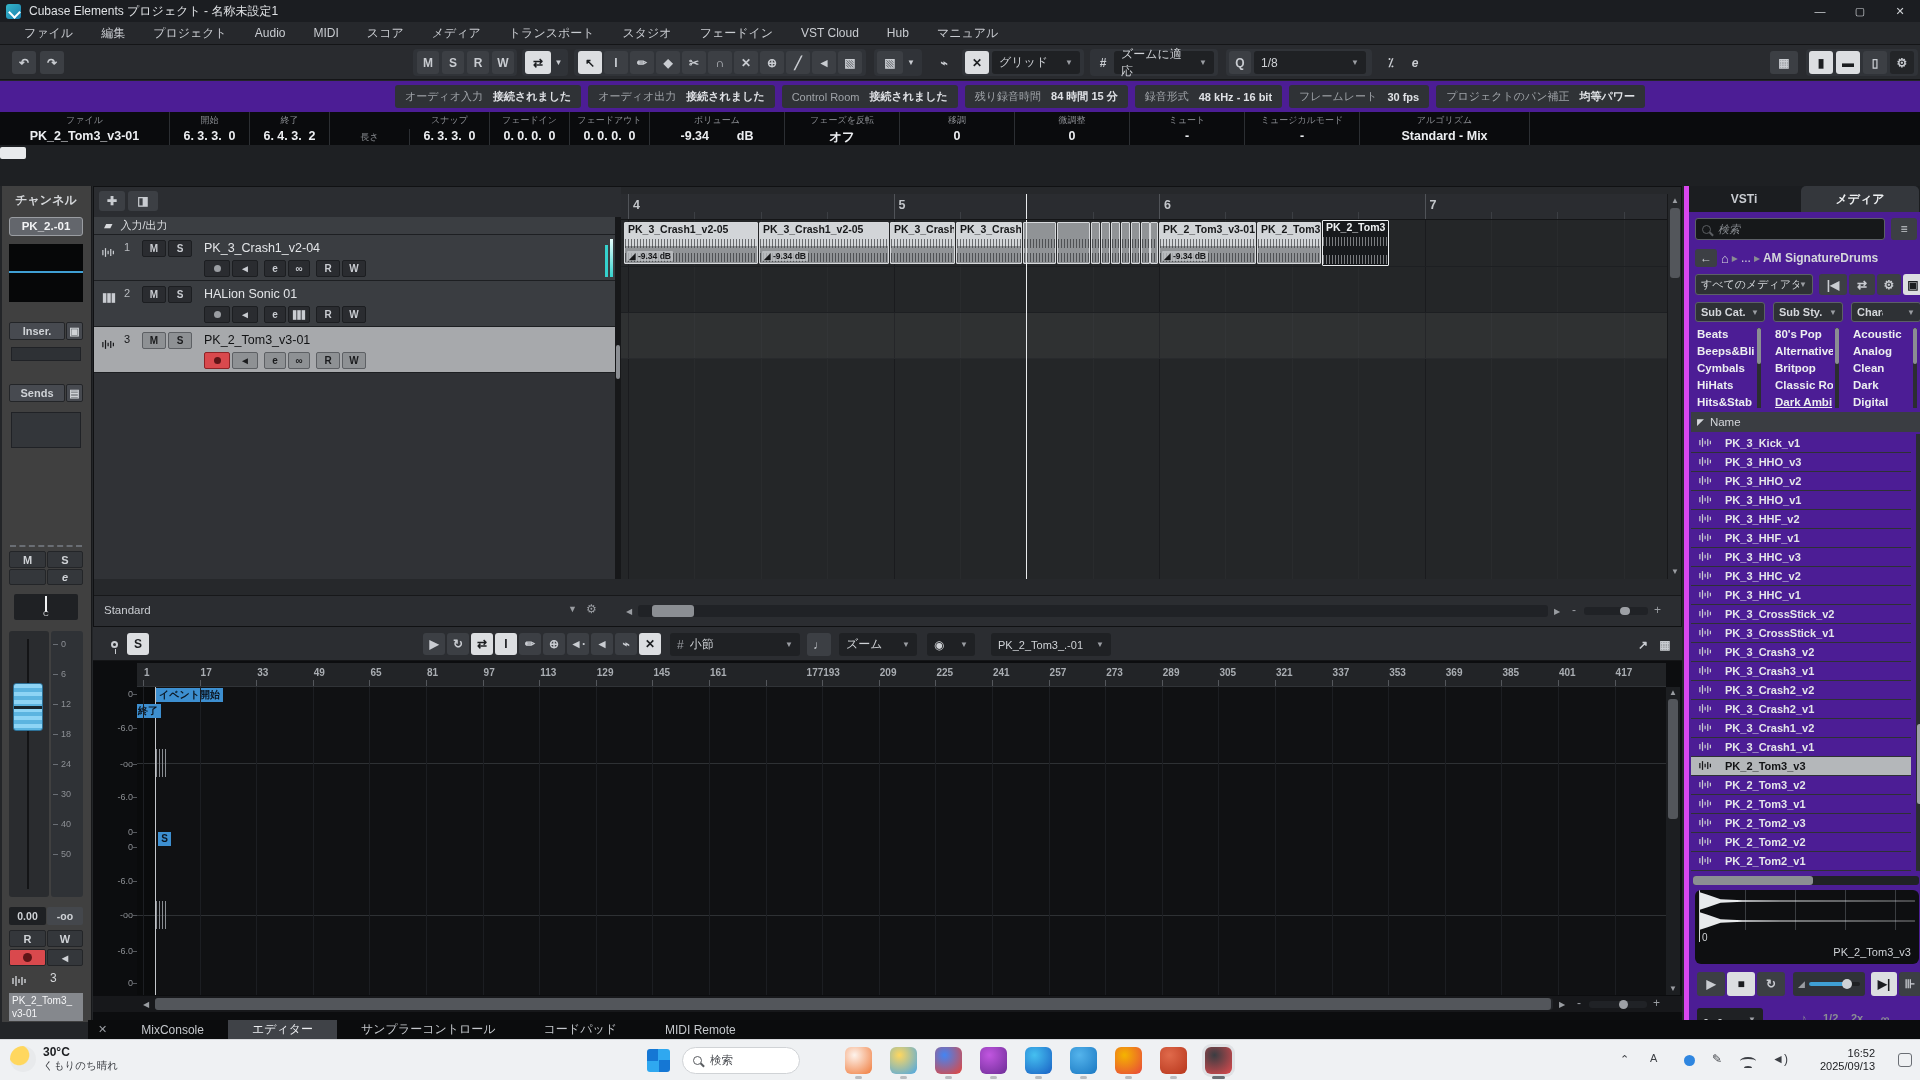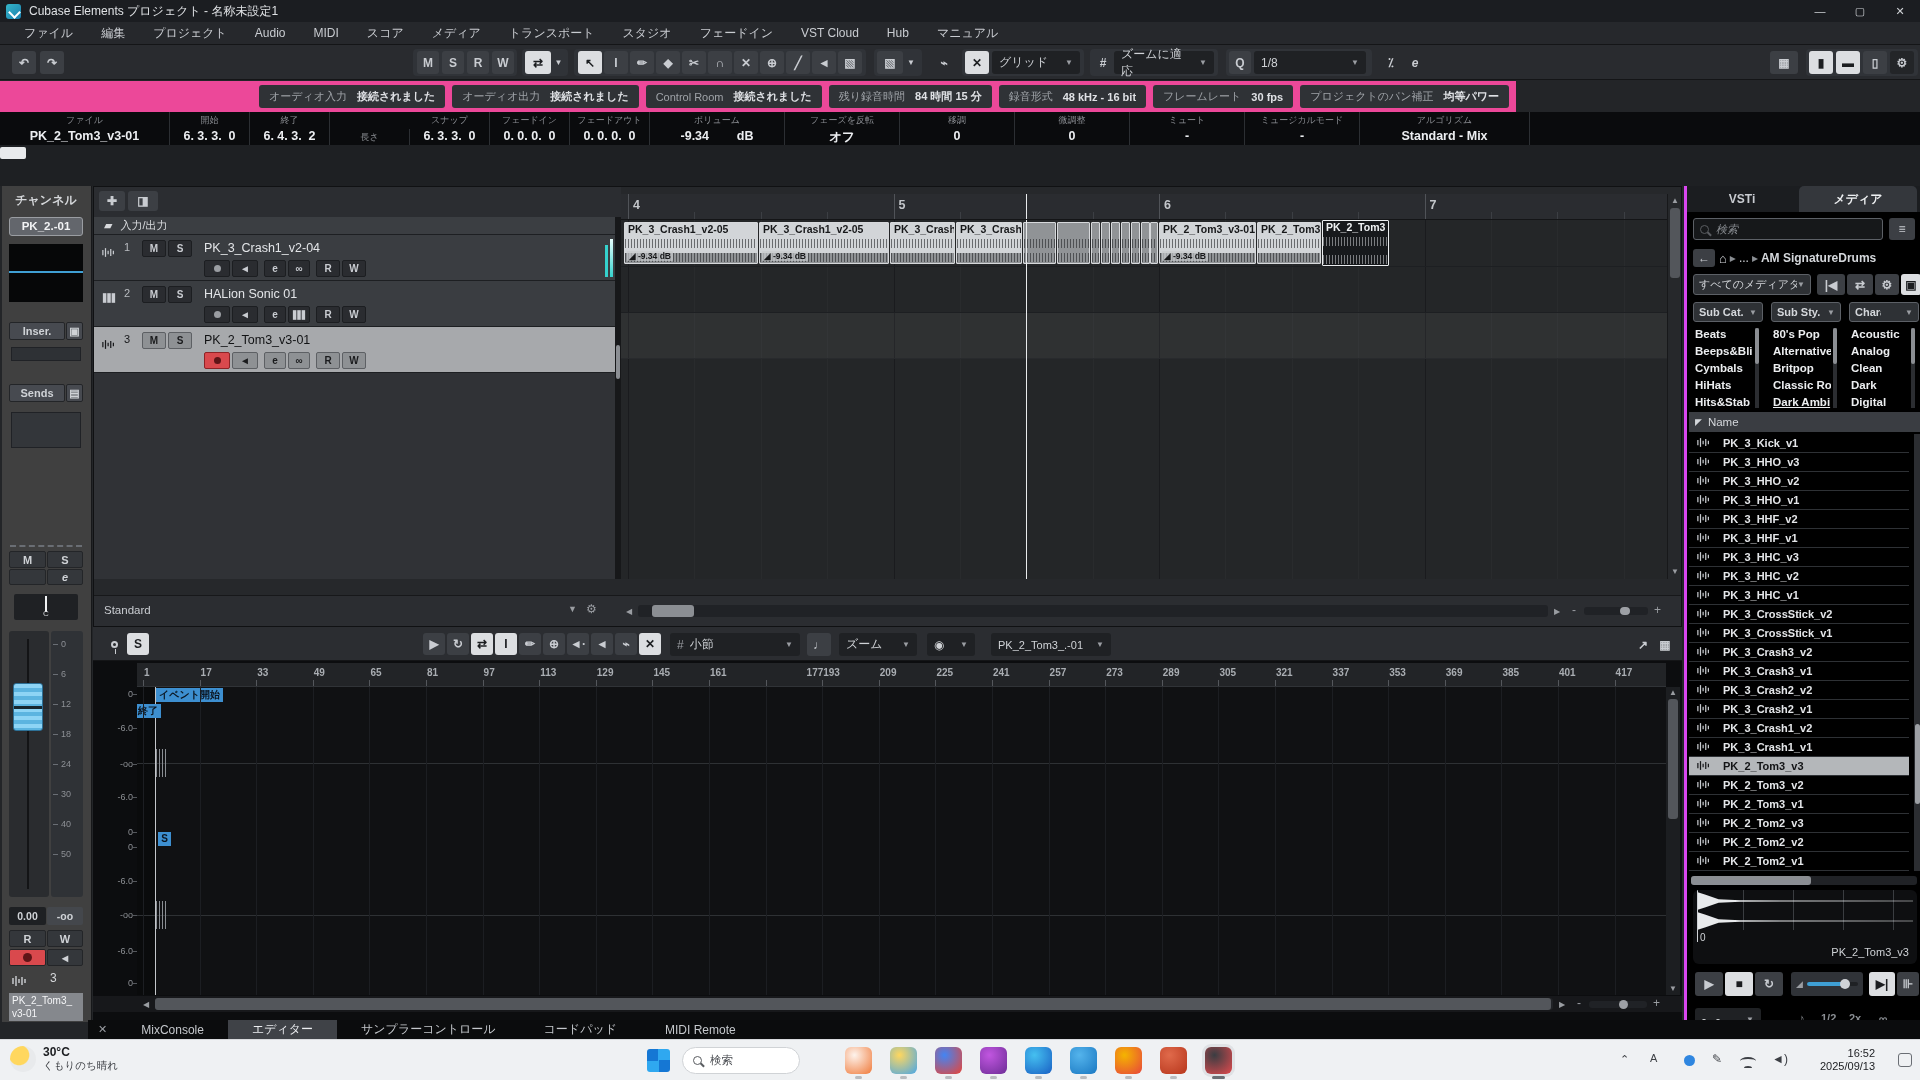--- a/index.html
+++ b/index.html
@@ -18,21 +18,21 @@
 
   
   #toolbar { position:absolute; left:0; top:45px; width:1920px; height:35px; background:#292b2f; border-bottom:1px solid #141517; }
   .tbtn { position:absolute; top:6px; height:23px; background:#3c3f44; color:#c9ccd1; border-radius:3px; display:flex; align-items:center; justify-content:center; font-size:12px; font-weight:bold; }
   .tbtn.on { background:#dcdee1; color:#1b1d20; }
   .dd { position:absolute; top:6px; height:23px; background:#1f2124; border-radius:3px; color:#cfd2d6; font-size:12px; display:flex; align-items:center; padding:0 7px; }
   .dd .caret { margin-left:auto; font-size:8px; color:#9a9da2; padding-left:8px; }
   .grp { position:absolute; top:4px; height:27px; background:#303338; border-radius:4px; }
 
   
-  #statusrow { position:absolute; left:0; top:81px; width:1516px; height:31px; background:#ec4899; display:flex; align-items:center; }
+  #statusrow { position:absolute; left:0; top:81px; width:1920px; height:31px; background:#4c1d95; display:flex; align-items:center; }
   .chip { display:flex; align-items:center; background:#2f3236; border-radius:3px; height:23px; margin-right:7px; padding:0 10px; white-space:nowrap; }
   .chip .lb { color:#9fa3a8; font-size:11px; margin-right:10px; }
   .chip .vl { color:#dfe1e5; font-size:11px; font-weight:bold; }
 
   
   #infoline { position:absolute; left:0; top:112px; width:1920px; height:33px; background:#0a0b0d; display:flex; }
   .ifield { height:100%; border-right:1px solid #2c2f33; display:flex; flex-direction:column; align-items:center; padding-top:2px; }
   .ifield .lb { color:#8b8e93; font-size:9px; }
   .ifield .vl { color:#eceef1; font-size:12.5px; font-weight:bold; margin-top:2px; white-space:pre; }
   #gapstrip { position:absolute; left:0; top:145px; width:1920px; height:41px; background:#1e2023; }
@@ -47,21 +47,21 @@
   #trackheader { position:absolute; left:0; top:0; width:527px; height:30px; background:#2b2d31; }
   #tracklist { position:absolute; left:0; top:30px; width:521px; height:362px; background:#303236; }
   .iorow { position:absolute; left:0; top:0; width:100%; height:18px; background:#3b3e42; border-bottom:1px solid #1d1f22; color:#d7d9dc; font-size:11px; display:flex; align-items:center; }
   .trow { position:absolute; left:0; width:100%; height:46px; background:#3a3d41; border-bottom:1px solid #1d1f22; color:#e3e5e8; }
   .trow.sel { background:#a7a9ac; color:#111214; }
   .sbtn { position:absolute; height:17px; background:#2a2c30; border:1px solid #1c1e21; border-radius:2px; color:#c9ccd1; font-size:10px; font-weight:bold; display:flex; align-items:center; justify-content:center; }
   .trow.sel .sbtn { background:#8e9194; border-color:#5d6064; color:#1a1b1d; }
   #ruler { position:absolute; left:527px; top:7px; width:1046px; height:26px; background:#2a2c30; border-bottom:1px solid #141517; overflow:hidden; }
   #eventarea { position:absolute; left:527px; top:33px; width:1046px; height:359px; background:#242628; overflow:hidden; }
   .evt { position:absolute; top:2px; height:42px; background:#909396; border:1px solid #d6d8db; border-radius:1px; overflow:hidden; }
-  .evt .nm { height:30px; background:rgba(216,218,221,.92); color:#17181a; font-size:10.5px; font-weight:bold; padding-left:3px; white-space:nowrap; overflow:hidden; }
+  .evt .nm { height:23px; background:rgba(216,218,221,.92); color:#17181a; font-size:10.5px; font-weight:bold; padding-left:3px; white-space:nowrap; overflow:hidden; }
   .evt .wv { position:absolute; left:0; width:100%; height:9px; background:repeating-linear-gradient(90deg, rgba(35,37,40,.6) 0 1px, transparent 1px 3px); }
   .evt .dbl { position:absolute; left:2px; bottom:2px; font-size:8.5px; font-weight:bold; color:#17181a; background:rgba(200,202,205,.7); padding:0 2px; border-radius:1px; }
   .evt.sel { background:#17191c; border:1px solid #eceef0; top:0; height:46px; }
   .evt.sel .nm { background:transparent; color:#f0f2f4; }
   .evt.sel .wv { background:repeating-linear-gradient(90deg, rgba(220,222,226,.5) 0 1px, transparent 1px 3px); }
   #projbottom { position:absolute; left:0; top:408px; width:1587px; height:31px; background:#2b2d31; border-top:1px solid #17181a; }
   .scrolltrack { background:#202226; border-radius:3px; position:absolute; }
   .scrollhandle { background:#53565b; border-radius:3px; position:absolute; }
   .scarrow { position:absolute; color:#9a9da2; font-size:8px; display:flex; align-items:center; justify-content:center; }
 
@@ -71,21 +71,21 @@
   #edruler { position:absolute; left:44px; top:36px; width:1529px; height:24px; background:#222427; border-bottom:1px solid #303337; overflow:hidden; }
   #edbody { position:absolute; left:44px; top:60px; width:1529px; height:308px; background:#101113; overflow:hidden; }
   #edscale { position:absolute; left:0; top:60px; width:44px; height:308px; background:#0c0d0f; }
   .scaletxt { position:absolute; right:4px; color:#8d9095; font-size:9px; }
   .edgrid { position:absolute; top:0; width:1px; height:100%; background:#1c1e22; }
   .edtick { position:absolute; bottom:0; width:1px; height:6px; background:#54575c; }
   .edruletxt { position:absolute; top:4px; color:#a9adb2; font-size:10px; font-weight:bold; }
   .bluetag { position:absolute; background:#3d8fd0; color:#0b1520; font-size:10px; font-weight:bold; padding:0 3px; height:14px; line-height:14px; }
 
   
-  #rightzone { position:absolute; left:1684px; top:186px; width:236px; height:836px; background:#000000; border-left:3px solid #d946ef; }
+  #rightzone { position:absolute; left:1684px; top:186px; width:236px; height:836px; background:#4c1d95; border-left:5px solid #d946ef; }
   .rz-tab { position:absolute; top:0; height:26px; display:flex; align-items:center; justify-content:center; font-size:12px; font-weight:bold; color:#c9ccd1; }
   .fbox { position:absolute; background:#2e3135; border:1px solid #5c6066; border-radius:3px; color:#d4d7db; font-size:11px; font-weight:bold; display:flex; align-items:center; padding:0 5px; }
   .flist-item { height:16px; color:#eceef0; font-size:11.5px; font-weight:bold; white-space:nowrap; overflow:hidden; }
   .file-row { position:absolute; left:2px; width:220px; height:19px; display:flex; align-items:center; color:#e4e6e9; font-size:11px; font-weight:bold; border-bottom:1px solid #2e3135; }
   .file-row.sel { background:#b4b7ba; color:#131416; }
   .file-row svg { margin:0 6px 0 4px; flex:none; }
 
   
   #bottomtabs { position:absolute; left:88px; top:1020px; width:1832px; height:19px; background:#0b0c0d; display:flex; align-items:center; }
   #bottomtabs .btab { color:#c5c8cc; font-size:12px; padding:0 24px; height:100%; display:flex; align-items:center; }

